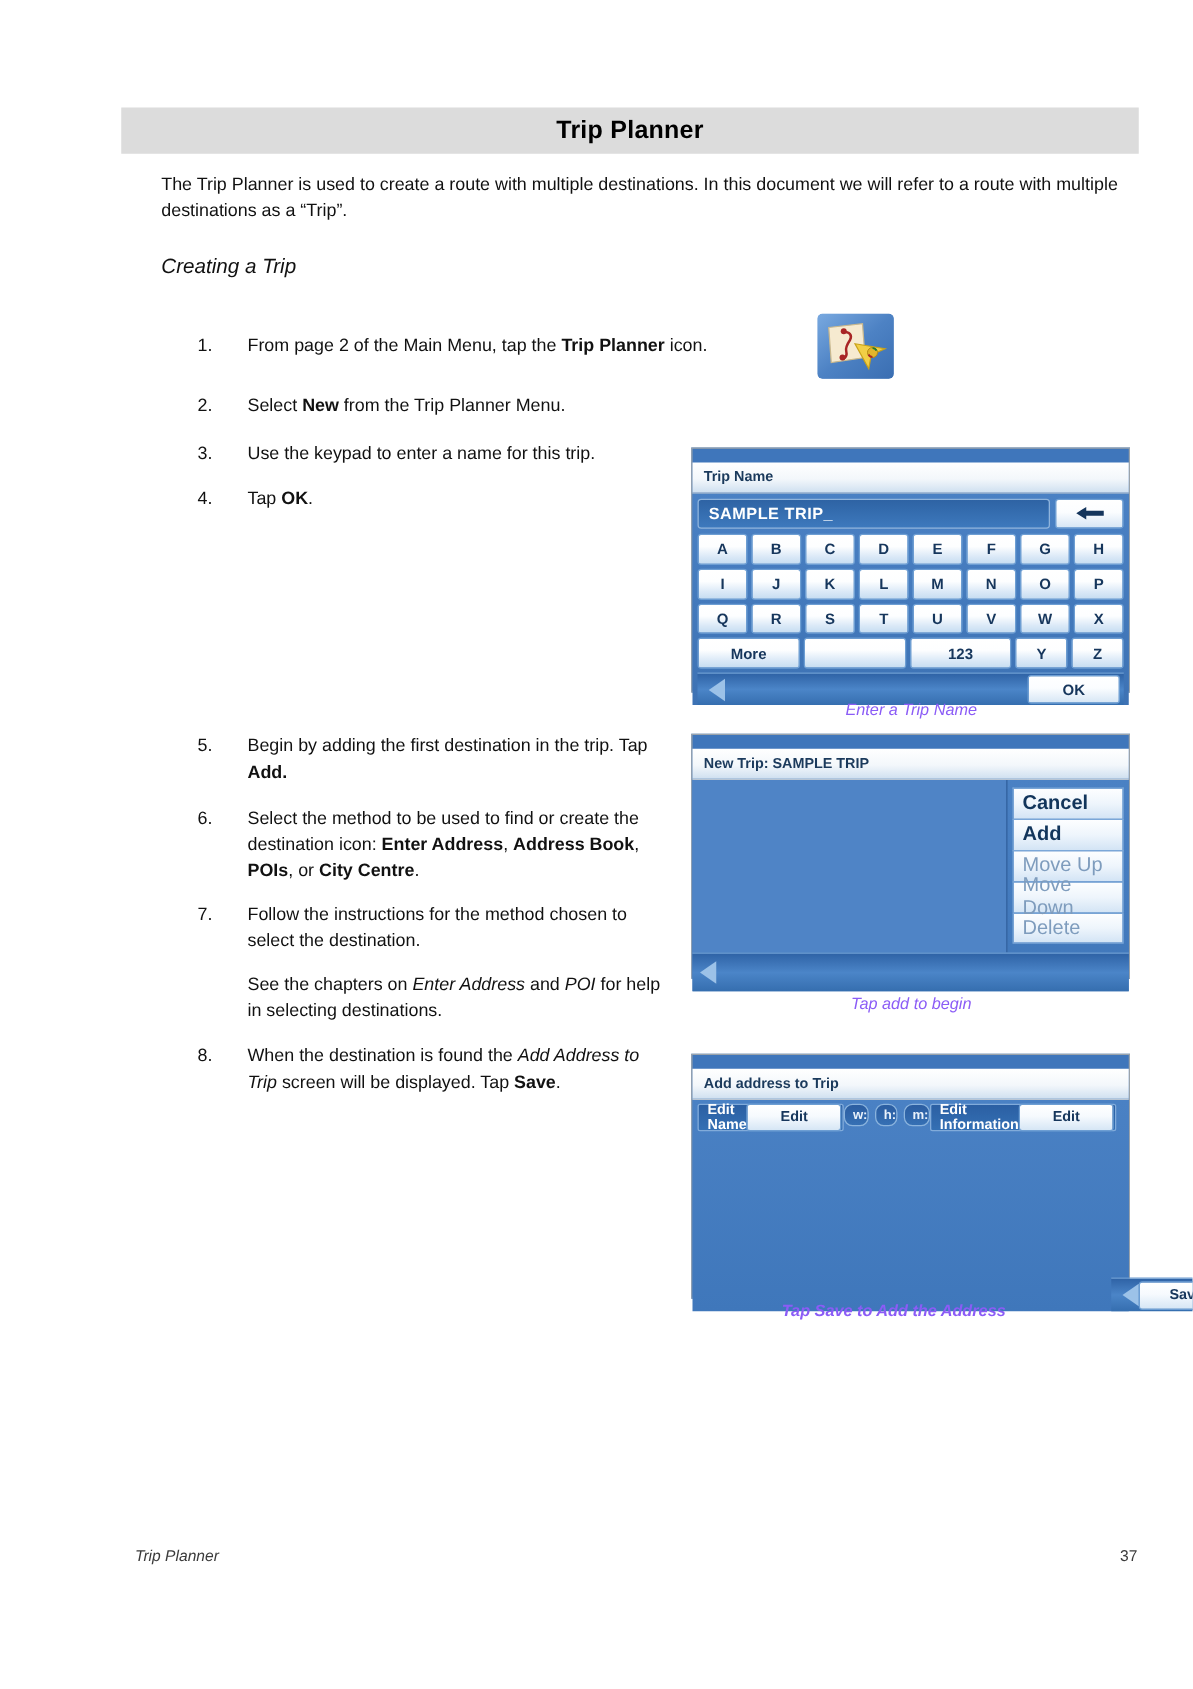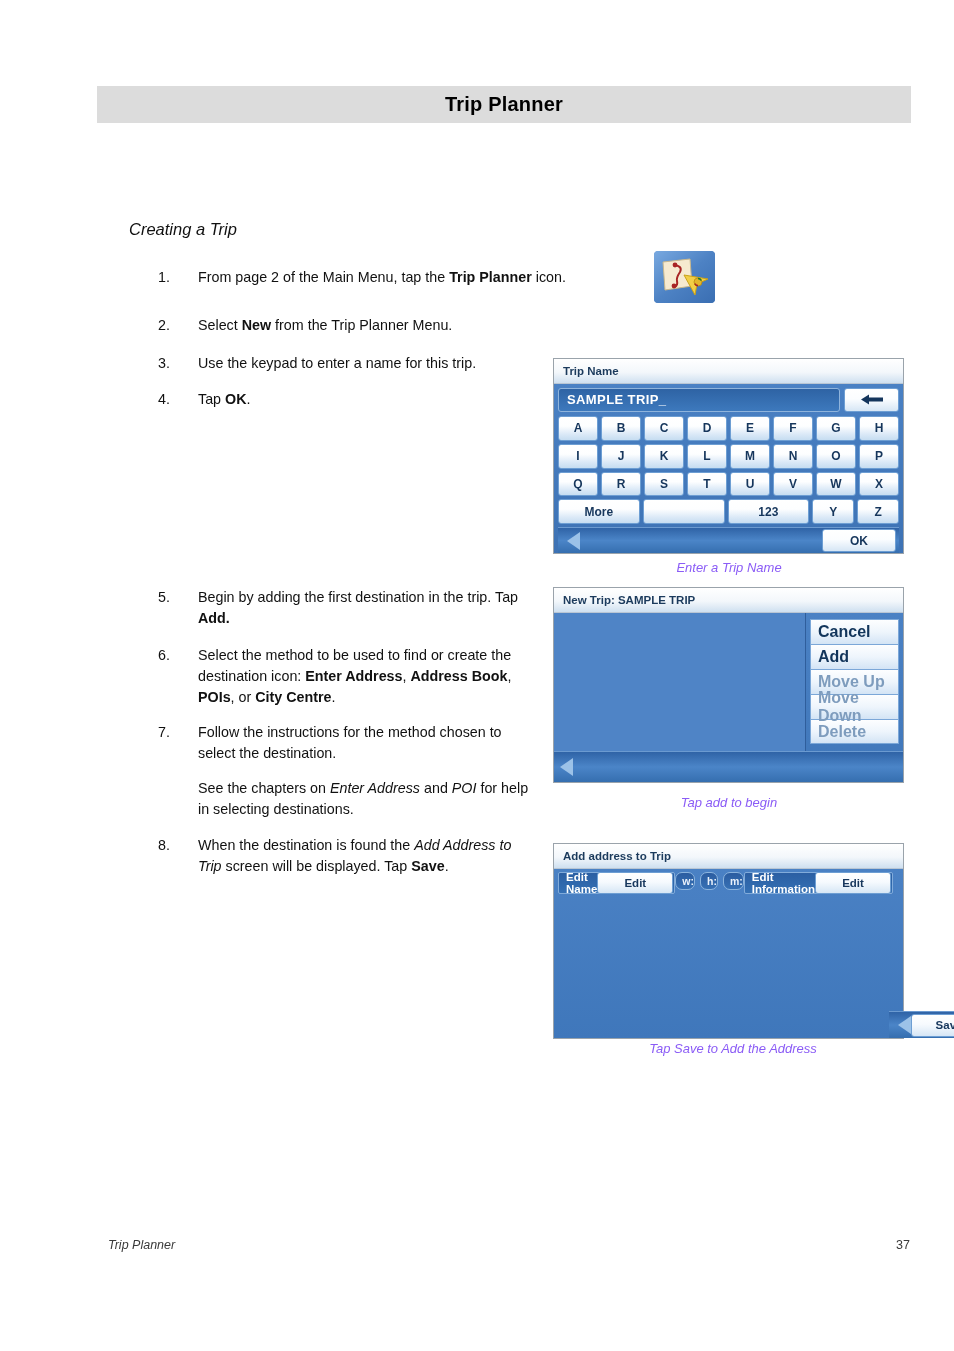--- a/index.html
+++ b/index.html
@@ -51,21 +51,21 @@
     width: 772px;
     font-size: 14.3px;
     line-height: 21px;
     color: #111;
   }
 
   
   .section-head {
     position: absolute;
     left: 129px;
-    top: 220px;
+    top: 204px;
     font-size: 16.5px;
     font-style: italic;
     color: #111;
   }
 
   
   .step {
     position: absolute;
     display: flex;
     font-size: 14.3px;
@@ -123,20 +123,21 @@
     height: 25px;
     background: linear-gradient(to bottom, #ffffff 0%, #f3f7fb 55%, #cfe0f0 100%);
     border-bottom: 1px solid #b9c6d4;
     display: flex;
     align-items: center;
     padding-left: 9px;
     box-sizing: border-box;
     font-size: 11.5px;
     font-weight: bold;
     color: #1b3a5c;
+    margin-top: 11px;
   }
 
   
   .kb-body {
     padding: 4px 4px 0 4px;
     box-sizing: border-box;
     background: linear-gradient(to bottom, #4a81c4 0%, #3d72b4 100%);
     height: calc(100% - 25px);
     display: flex;
     flex-direction: column;
@@ -252,21 +253,21 @@
     border-bottom: none;
     display: flex;
     align-items: center;
     padding-left: 7px;
     box-sizing: border-box;
     font-size: 16px;
     font-weight: bold;
     color: #12355b;
   }
   .nt-btn:last-child { border-bottom: 1px solid #7ba7d8; }
-  .nt-btn.disabled { color: #7e9cbd; font-weight: bold; }
+  .nt-btn.disabled { color: #7e9cbd; font-weight: normal; }
   .nt-footer {
     height: 30px;
     flex: 0 0 30px;
     background: linear-gradient(to bottom, #2f63a6 0%, #4b85c8 50%, #356eaf 100%);
     display: flex;
     align-items: center;
     border-top: 1px solid #6b9ad0;
   }
 
   
@@ -400,20 +401,21 @@
 </style>
 </head>
 <body>
 
 <div id="page">
 
   <div class="chapter-bar">
     <div class="chapter-title">Trip Planner</div>
   </div>
 
+  <div class="intro">The Trip Planner is used to create a route with multiple destinations.  In this document we will refer to a route with multiple destinations as a “Trip”.</div>
 
   <div class="section-head">Creating a Trip</div>
 
   <div class="step step-1">
     <span class="num">1.</span>
     <span class="txt">From page 2 of the Main Menu, tap the <b>Trip Planner</b> icon.</span>
   </div>
   <div class="step step-2">
     <span class="num">2.</span>
     <span class="txt">Select <b>New</b> from the Trip Planner Menu.</span>
@@ -577,18 +579,18 @@
         </div>
 
         <div class="aa-footer">
           <div class="back-arrow"></div>
           <div class="save-btn">Save</div>
         </div>
 
       </div>
     </div>
   </div>
-  <div class="caption" style="left:557px; top:1041px;">Tap Save to Add the Address</div>
+  <div class="caption" style="left:539px; top:1041px;font-weight:bold;">Tap Save to Add the Address</div>
 
   <div class="footer-left">Trip Planner</div>
   <div class="footer-right">37</div>
 
 </div>
 
 </body></html>

